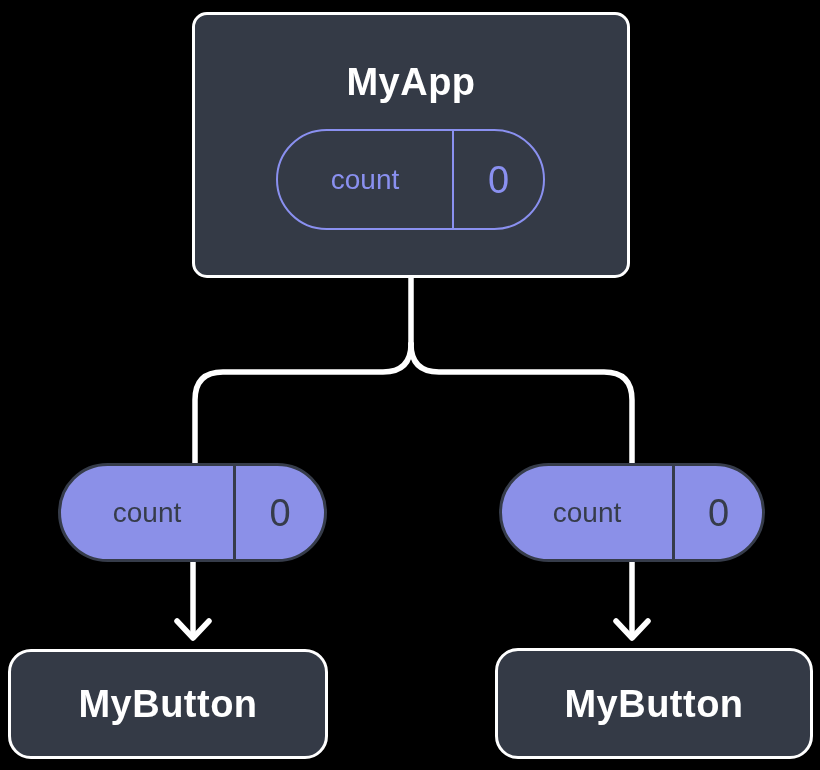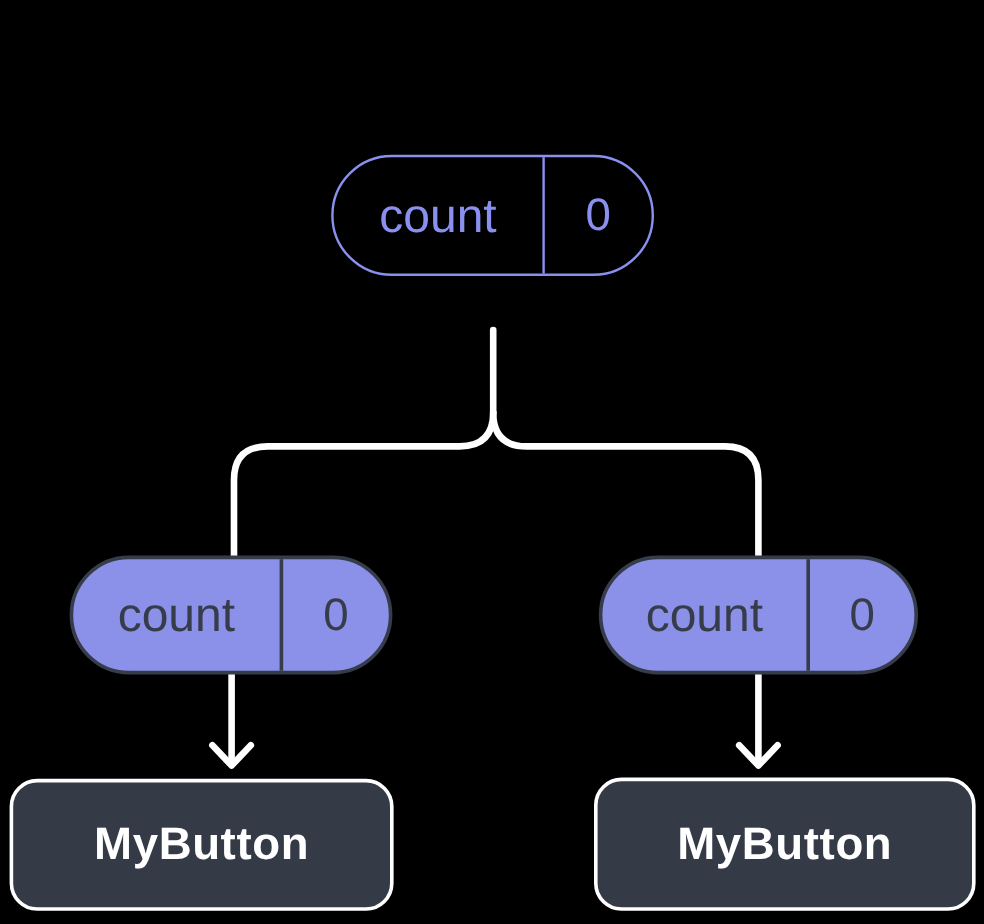--- a/index.html
+++ b/index.html
@@ -63,21 +63,21 @@
     position: absolute;
     box-sizing: border-box;
     display: flex;
     align-items: stretch;
     border-radius: 60px;
   }
   .pill-label, .pill-value {
     display: flex;
     align-items: center;
     justify-content: center;
-    font-size: 40px;
+    font-size: 28px;
     line-height: 1;
   }
   .pill-value { font-size: 38px; }
 
   
   .pill-state {
     left: 276px; top: 129px;
     width: 269px; height: 101px;
     border: 2.5px solid #8A90F0;
     background: transparent;
@@ -110,20 +110,23 @@
     <g>
       <path d="M193 561 L193 634"></path>
       <path d="M177 621 L193 638 L209 621"></path>
     </g>
     <g>
       <path d="M632 561 L632 634"></path>
       <path d="M616 621 L632 638 L648 621"></path>
     </g>
   </svg>
 
+  <div class="node node-root">
+    <div class="node-title">MyApp</div>
+  </div>
 
   <div class="pill pill-state">
     <div class="pill-label">count</div>
     <div class="pill-value">0</div>
   </div>
 
   <div class="pill pill-prop pill-prop-left">
     <div class="pill-label">count</div>
     <div class="pill-value">0</div>
   </div>

